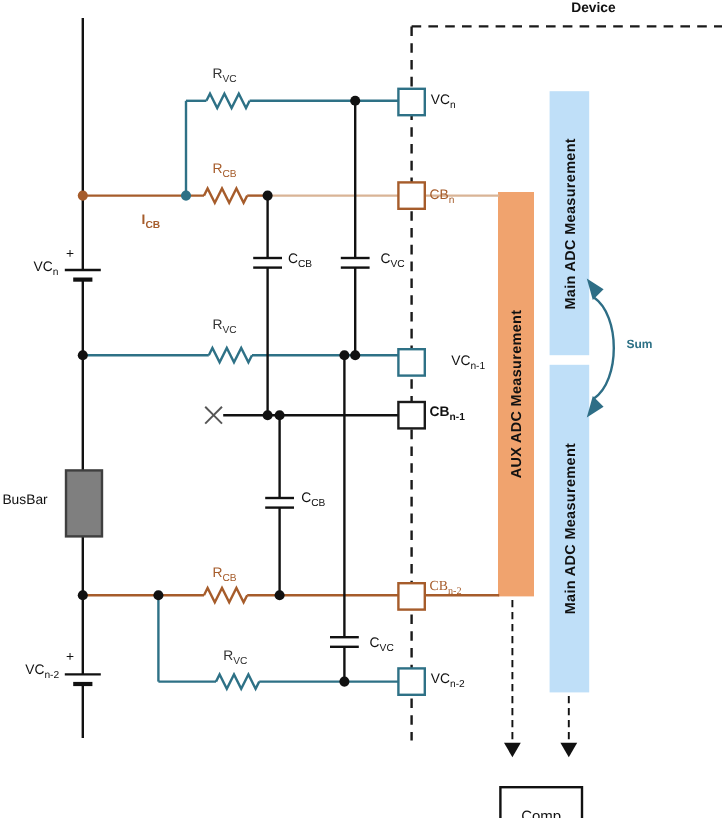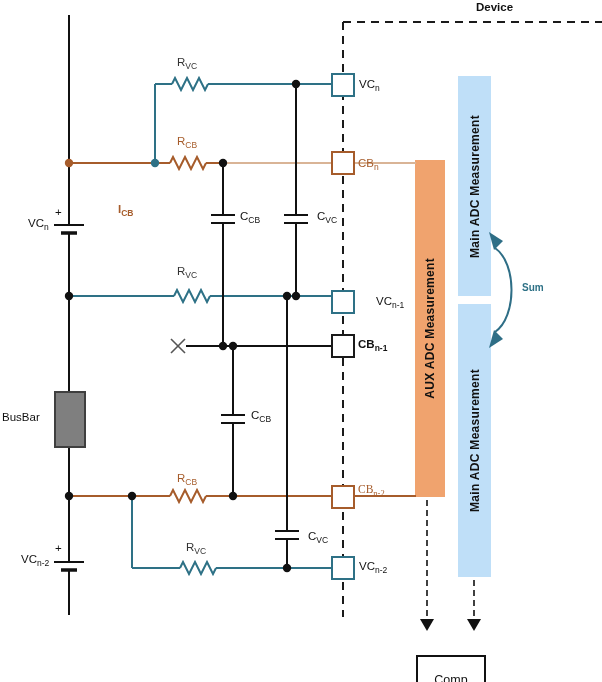--- a/index.html
+++ b/index.html
@@ -167,21 +167,21 @@
   <div class="lbl bold" style="left:476px; top:1px;">
     <span>Device</span>
   </div>
 
   <div class="lbl" style="left:177px; top:56px; color:#333;">
     <span>R</span><sub>VC</sub>
   </div>
   <div class="lbl brown" style="left:177px; top:135px;">
     <span>R</span><sub>CB</sub>
   </div>
-  <div class="lbl brown bold" style="left:118px; top:203px;">
+  <div class="lbl brown bold" style="left:118px; top:178px;">
     <span>I</span><sub>CB</sub>
   </div>
   <div class="lbl" style="left:240px; top:210px;">
     <span>C</span><sub>CB</sub>
   </div>
   <div class="lbl" style="left:317px; top:210px;">
     <span>C</span><sub>VC</sub>
   </div>
   <div class="lbl" style="left:177px; top:265px; color:#333;">
     <span>R</span><sub>VC</sub>

